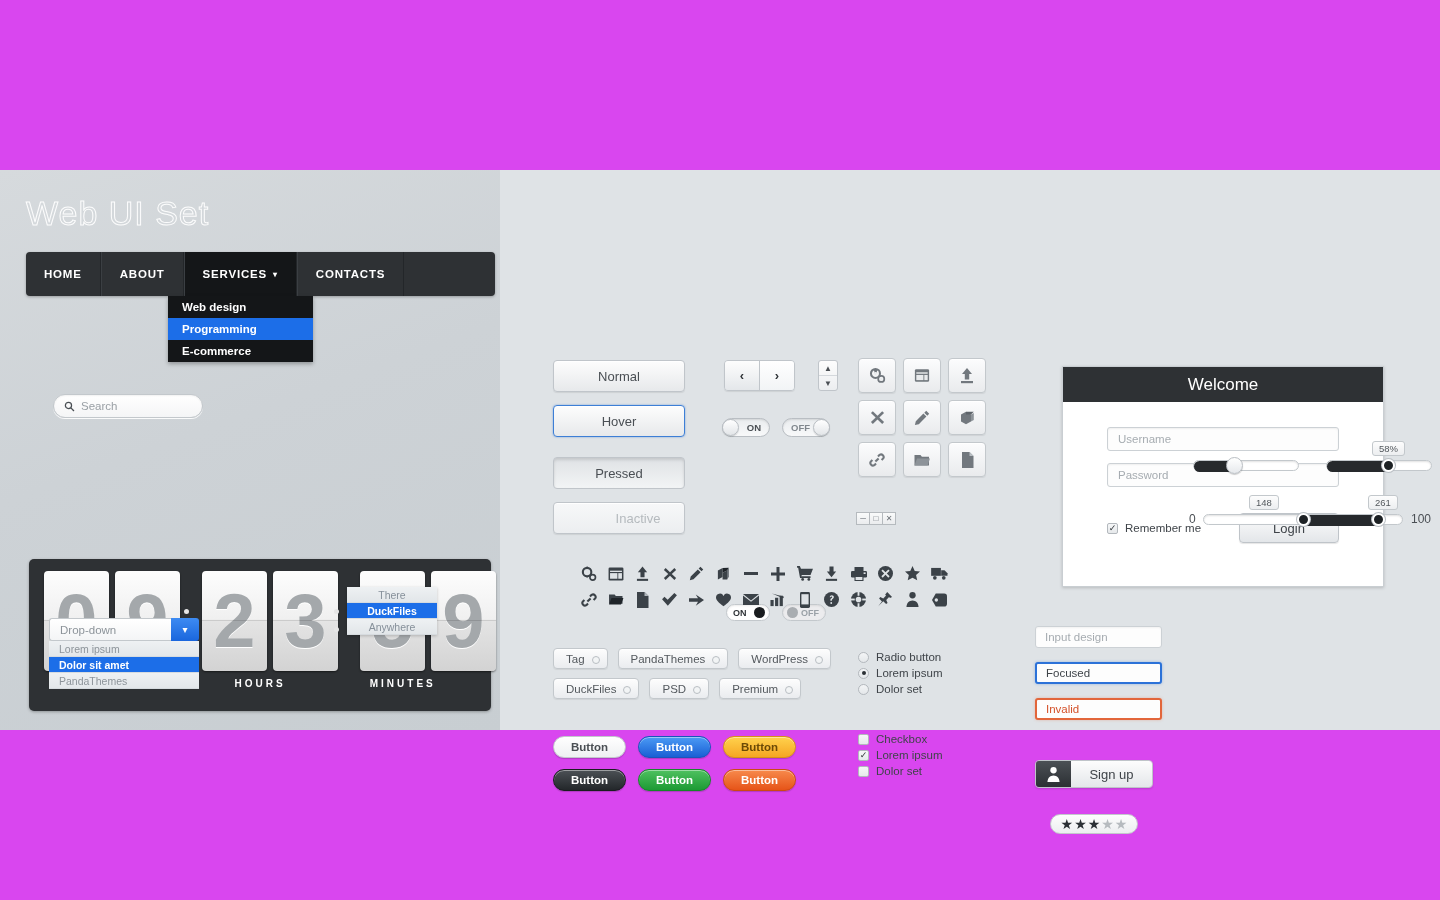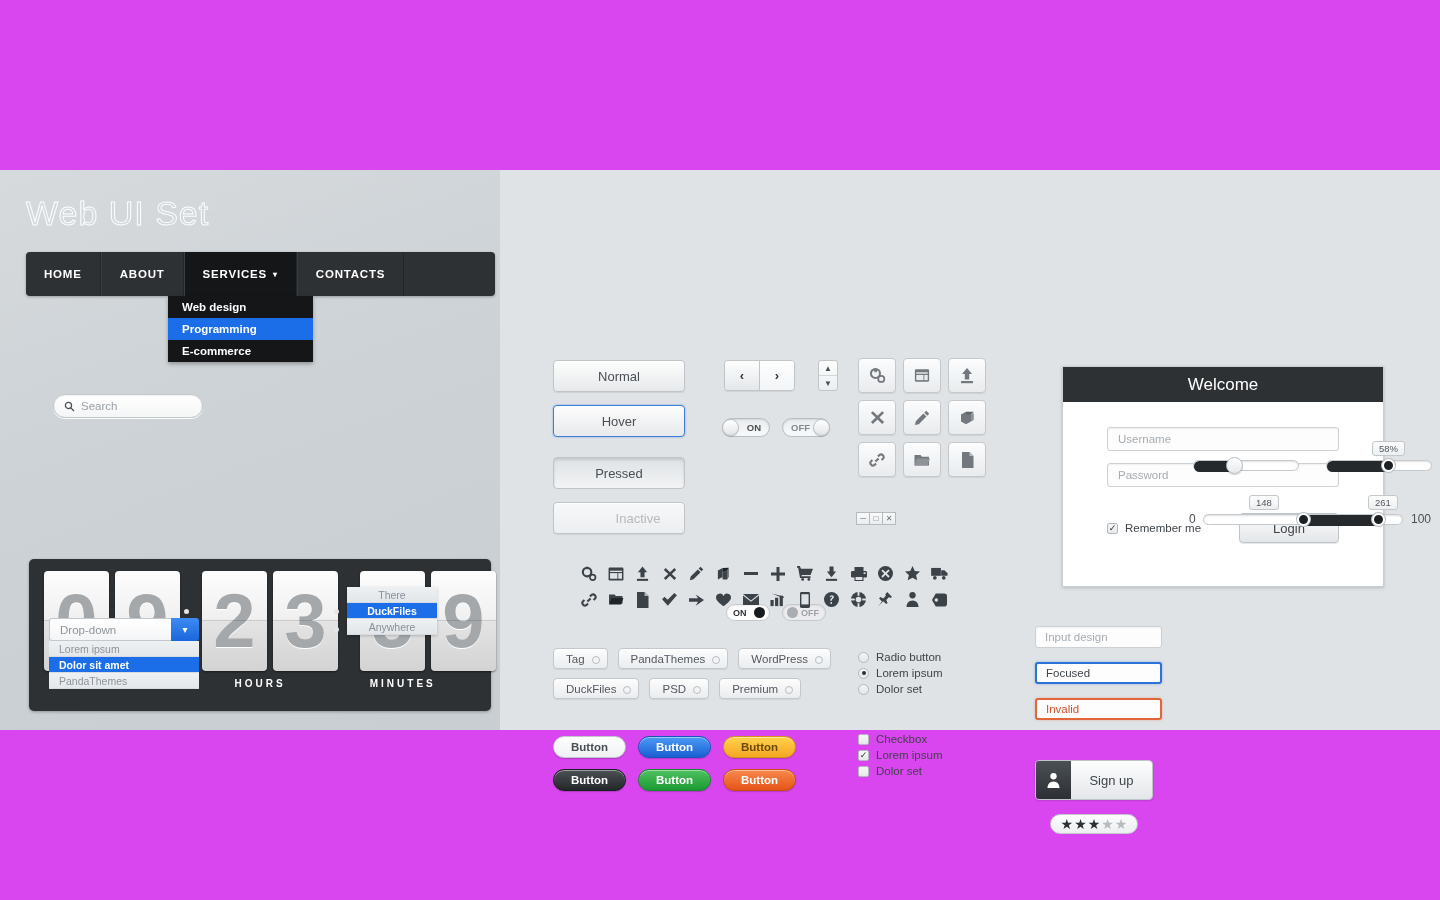--- a/index.html
+++ b/index.html
@@ -362,21 +362,21 @@
   .sl-knob {
     position: absolute; border-radius: 50%; cursor: pointer;
   }
   .bubble {
     position: absolute; padding: 1px 6px; font-size: 9.5px; color: #53585d;
     background: linear-gradient(#fdfdfd,#eceef0);
     border: 1px solid #c3c8cc; border-radius: 3px;
   }
   
   .signup {
-    position: absolute; left: 1035px; top: 590px; width: 118px; height: 40px;
+    position: absolute; left: 1035px; top: 590px; width: 118px; height: 28px;
     display: flex; border-radius: 4px; overflow: hidden;
     border: 1px solid #bfc4c9; box-shadow: 0 1px 2px rgba(0,0,0,0.14);
     cursor: pointer;
   }
   .signup .ico {
     width: 35px; background: linear-gradient(#4b5055,#2c3034);
     display: flex; align-items: center; justify-content: center; color: #fff;
   }
   .signup .lbl {
     flex: 1; background: linear-gradient(#fdfdfd,#e4e7ea);

